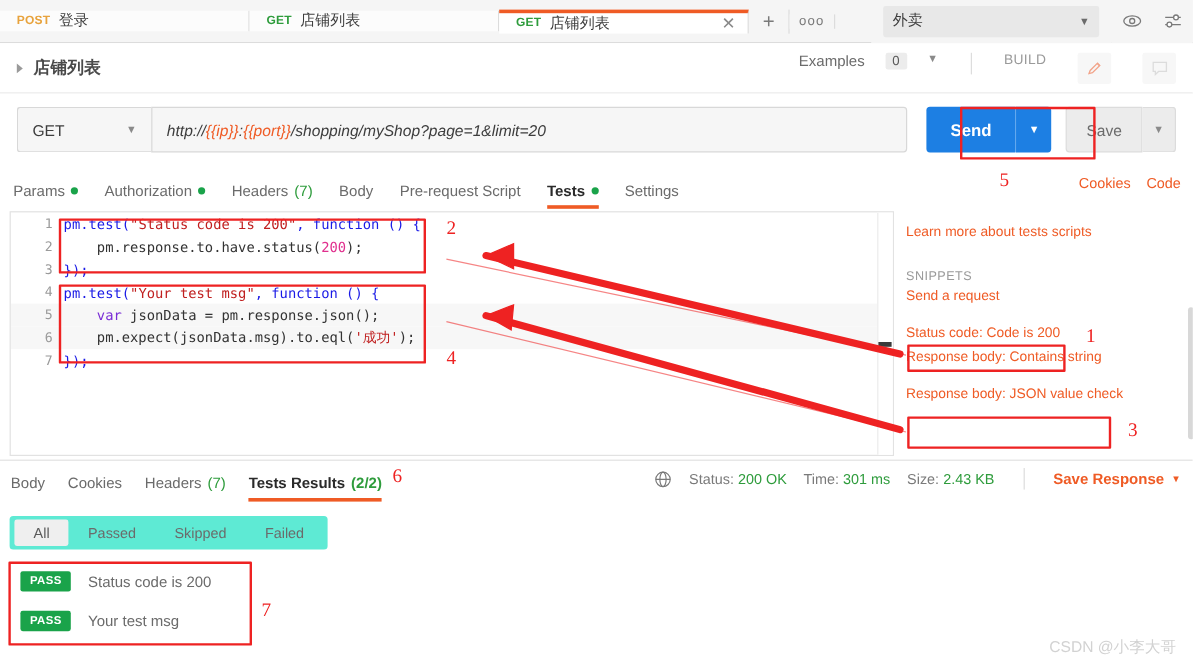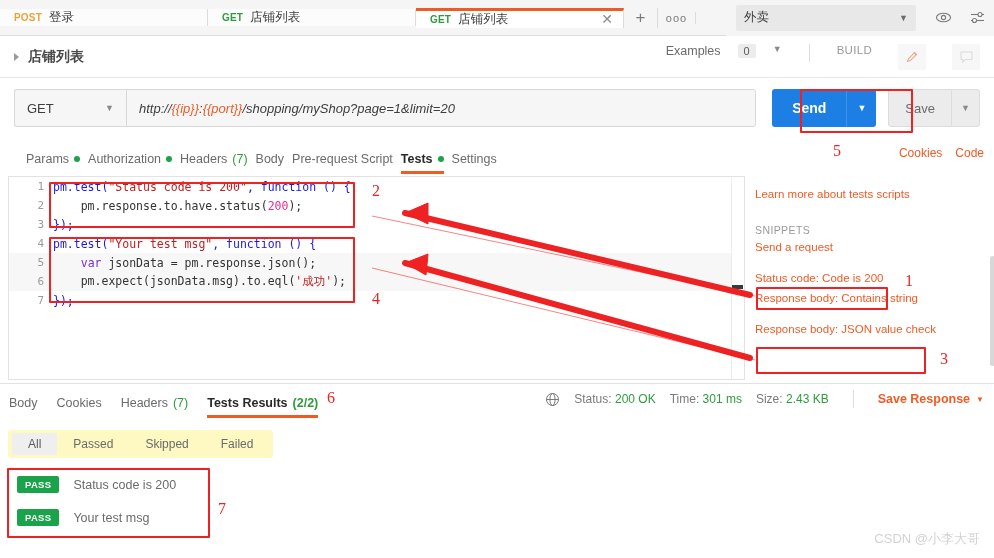--- a/index.html
+++ b/index.html
@@ -129,21 +129,21 @@
   }
   .cookiescode {
     position: absolute; right: 10px; top: 146px; display: flex; gap: 13px;
     font-size: 12px; color: #ef5b25;
   }
   .cookiescode span { cursor: pointer; }
 
   
   .reqtabs {
     position: absolute; left: 0; top: 140px; width: 760px; height: 34px;
-    display: flex; align-items: flex-end; padding-left: 26px; gap: 8px; text-align: center;
+    display: flex; align-items: flex-end; padding-left: 11px; gap: 22px; text-align: center;
   }
   .rtab {
     position: relative; font-size: 12.5px; color: #6b6b6b;
     padding-bottom: 8px; display: flex; align-items: center; gap: 5px;
     cursor: pointer; white-space: nowrap;
   }
   .rtab.active { color: #2a2a2a; font-weight: bold; }
   .rtab.active::after {
     content: ""; position: absolute; left: 0; right: 0; bottom: 0;
     height: 3px; background: #ef5b25;
@@ -212,21 +212,21 @@
   .respmeta .gv { color: #2e9c3c; }
   .globe { color: #7a7a7a; display: flex; align-items: center; }
   .saveresp {
     color: #ef5b25; font-size: 12.5px; font-weight: bold; cursor: pointer;
     display: flex; align-items: center; gap: 6px;
   }
 
   
   .filters {
     position: absolute; left: 8px; top: 430px; height: 28px;
-    background: #fef9c3; border-radius: 3px; display: flex;
+    background: #5eead4; border-radius: 3px; display: flex;
     align-items: center; padding: 0 4px;
   }
   .fbtn {
     padding: 0 16px; height: 22px; display: flex; align-items: center;
     font-size: 12px; color: #6b6b6b; border-radius: 2px; cursor: pointer;
   }
   .fbtn.active { background: #efefef; color: #5a5a5a; }
 
   
   .results { position: absolute; left: 8px; top: 468px; width: 200px; }

